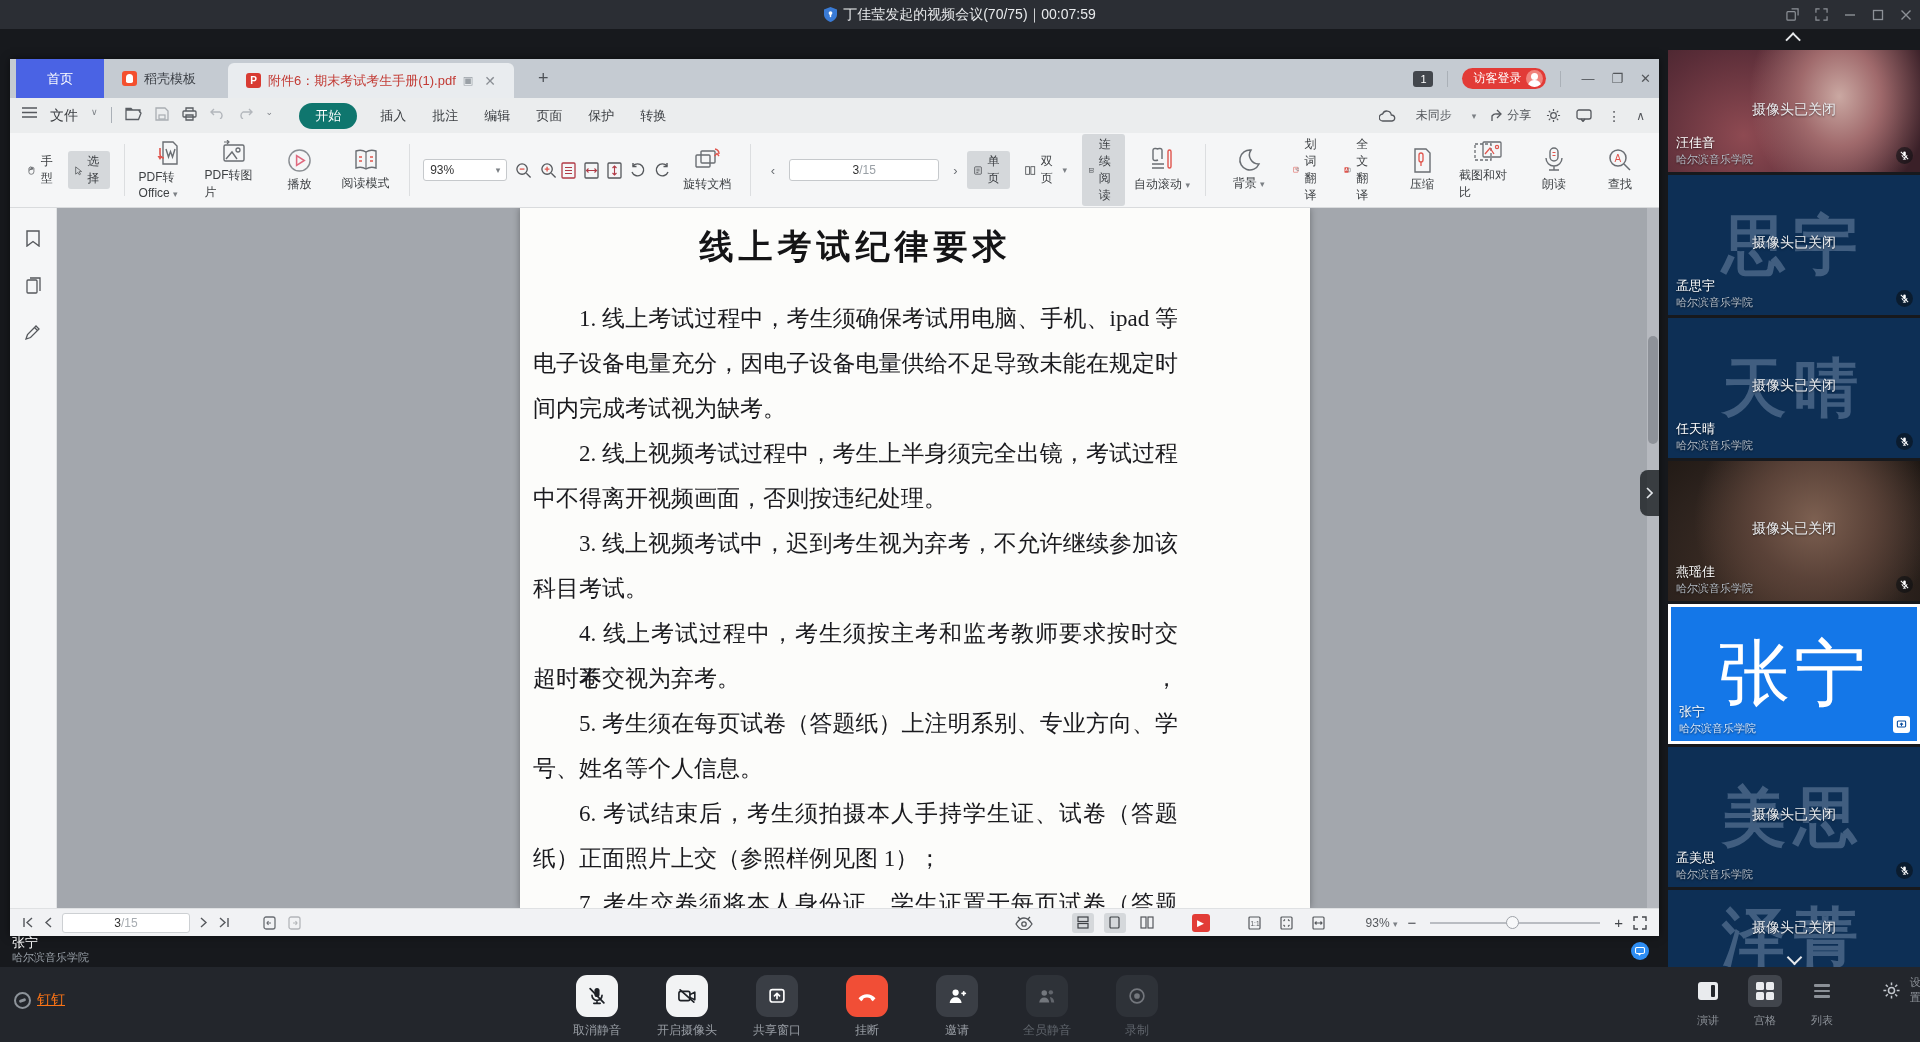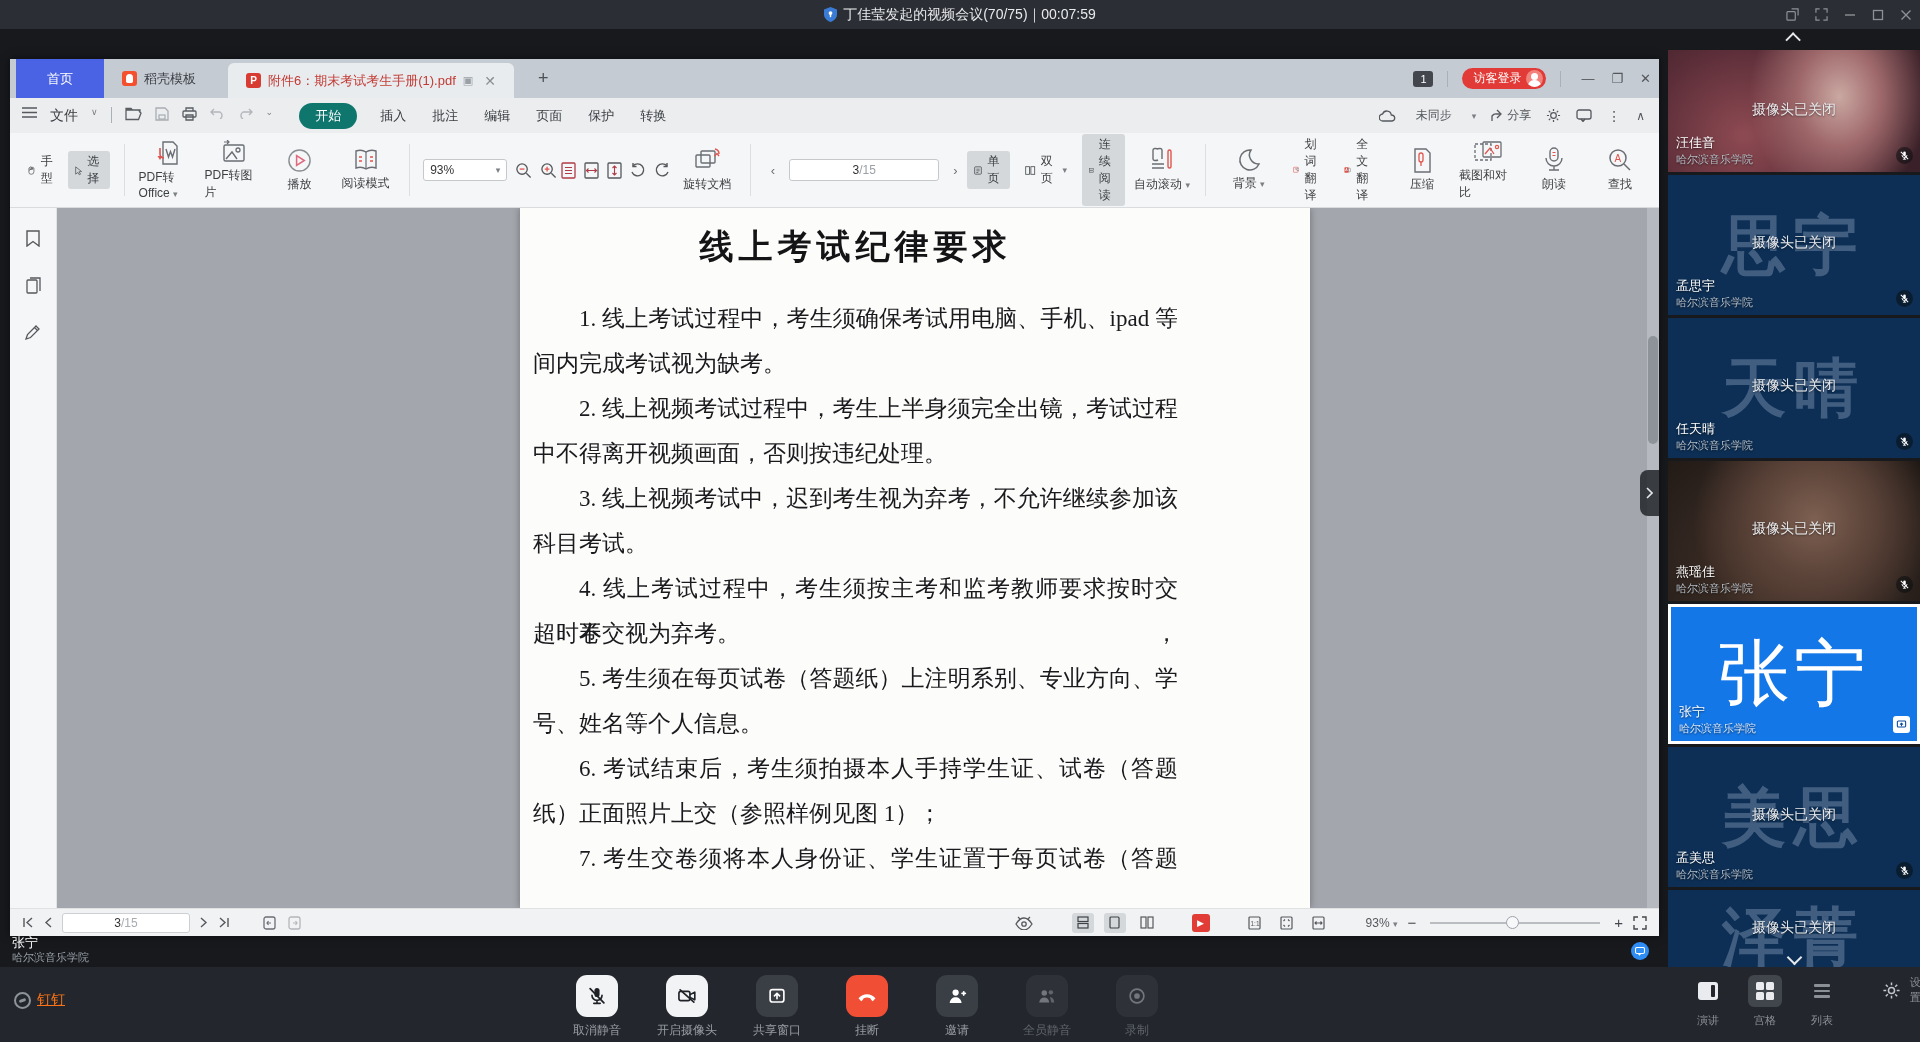--- a/index.html
+++ b/index.html
@@ -515,20 +515,21 @@
               <path d="M9.5 3.5l3 3" stroke="#55585c" stroke-width="1.2"></path>
             </svg>
         </div>
         <div class="doc-area">
           <div class="page">
             <div class="doc-text">
               <h1 class="doc-title">线上考试纪律要求</h1>
             </div>
             <div class="doc-lines">
               <div class="doc-line indent">1. 线上考试过程中，考生须确保考试用电脑、手机、ipad 等</div>
+                <div class="doc-line">电子设备电量充分，因电子设备电量供给不足导致未能在规定时</div>
                 <div class="doc-line short">间内完成考试视为缺考。</div>
                 <div class="doc-line indent">2. 线上视频考试过程中，考生上半身须完全出镜，考试过程</div>
                 <div class="doc-line short">中不得离开视频画面，否则按违纪处理。</div>
                 <div class="doc-line indent">3. 线上视频考试中，迟到考生视为弃考，不允许继续参加该</div>
                 <div class="doc-line short">科目考试。</div>
                 <div class="doc-line indent">4. 线上考试过程中，考生须按主考和监考教师要求按时交卷，</div>
                 <div class="doc-line short">超时不交视为弃考。</div>
                 <div class="doc-line indent">5. 考生须在每页试卷（答题纸）上注明系别、专业方向、学</div>
                 <div class="doc-line short">号、姓名等个人信息。</div>
                 <div class="doc-line indent">6. 考试结束后，考生须拍摄本人手持学生证、试卷（答题</div>

